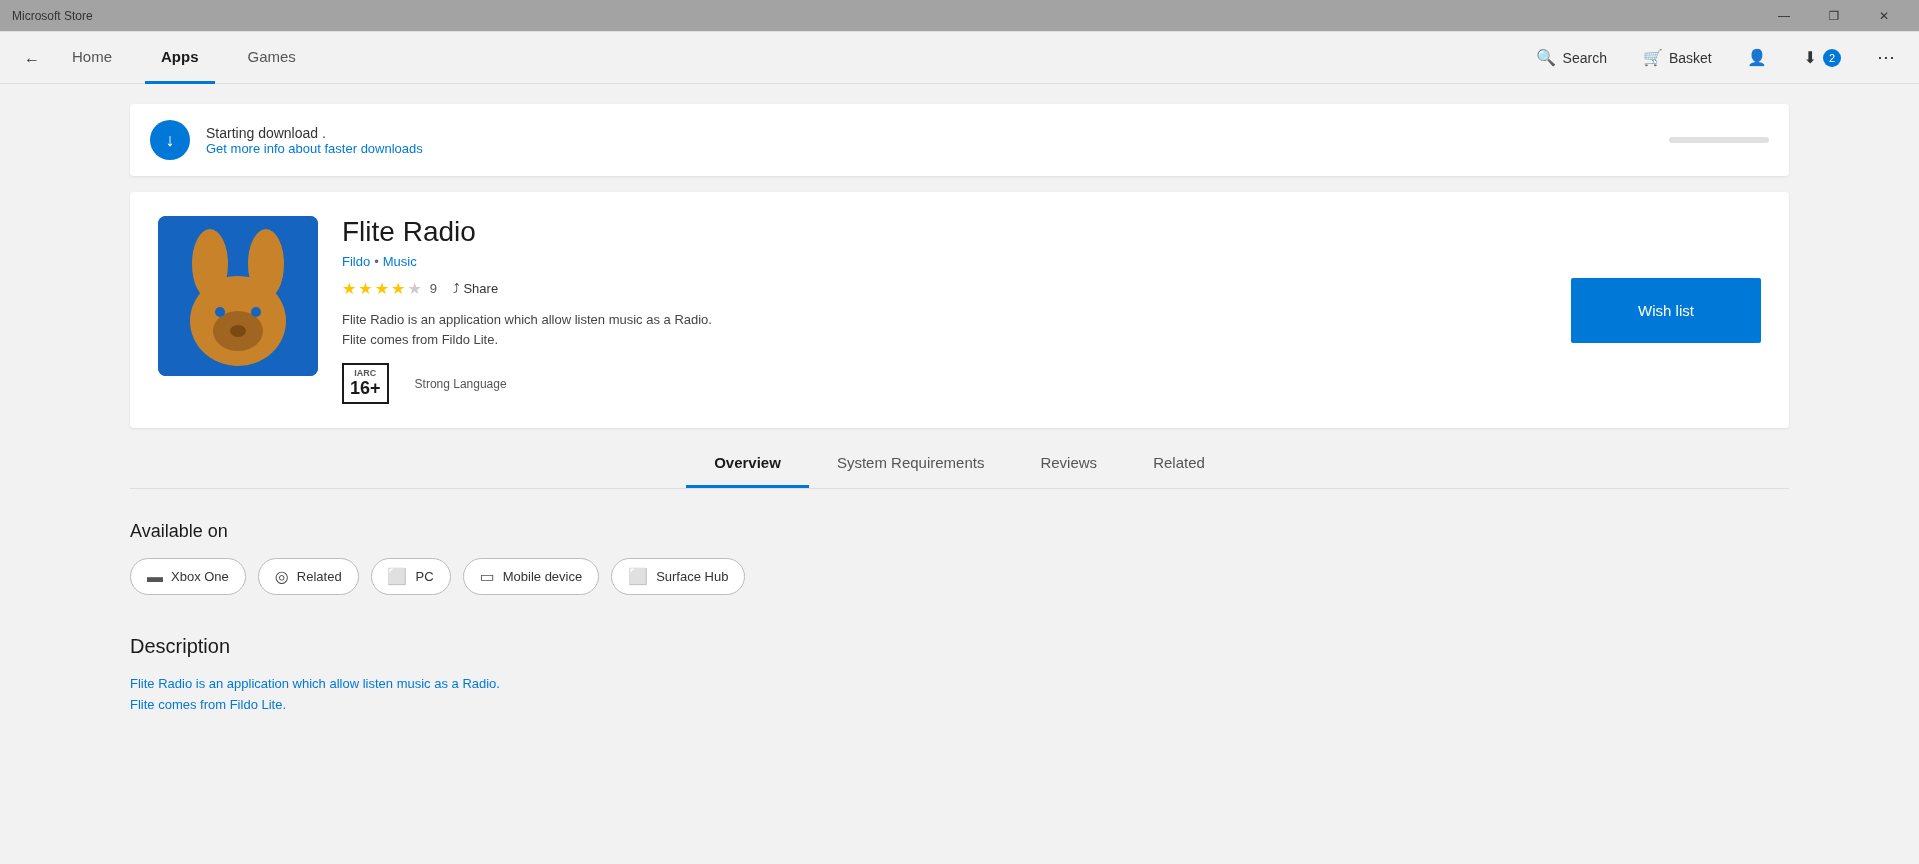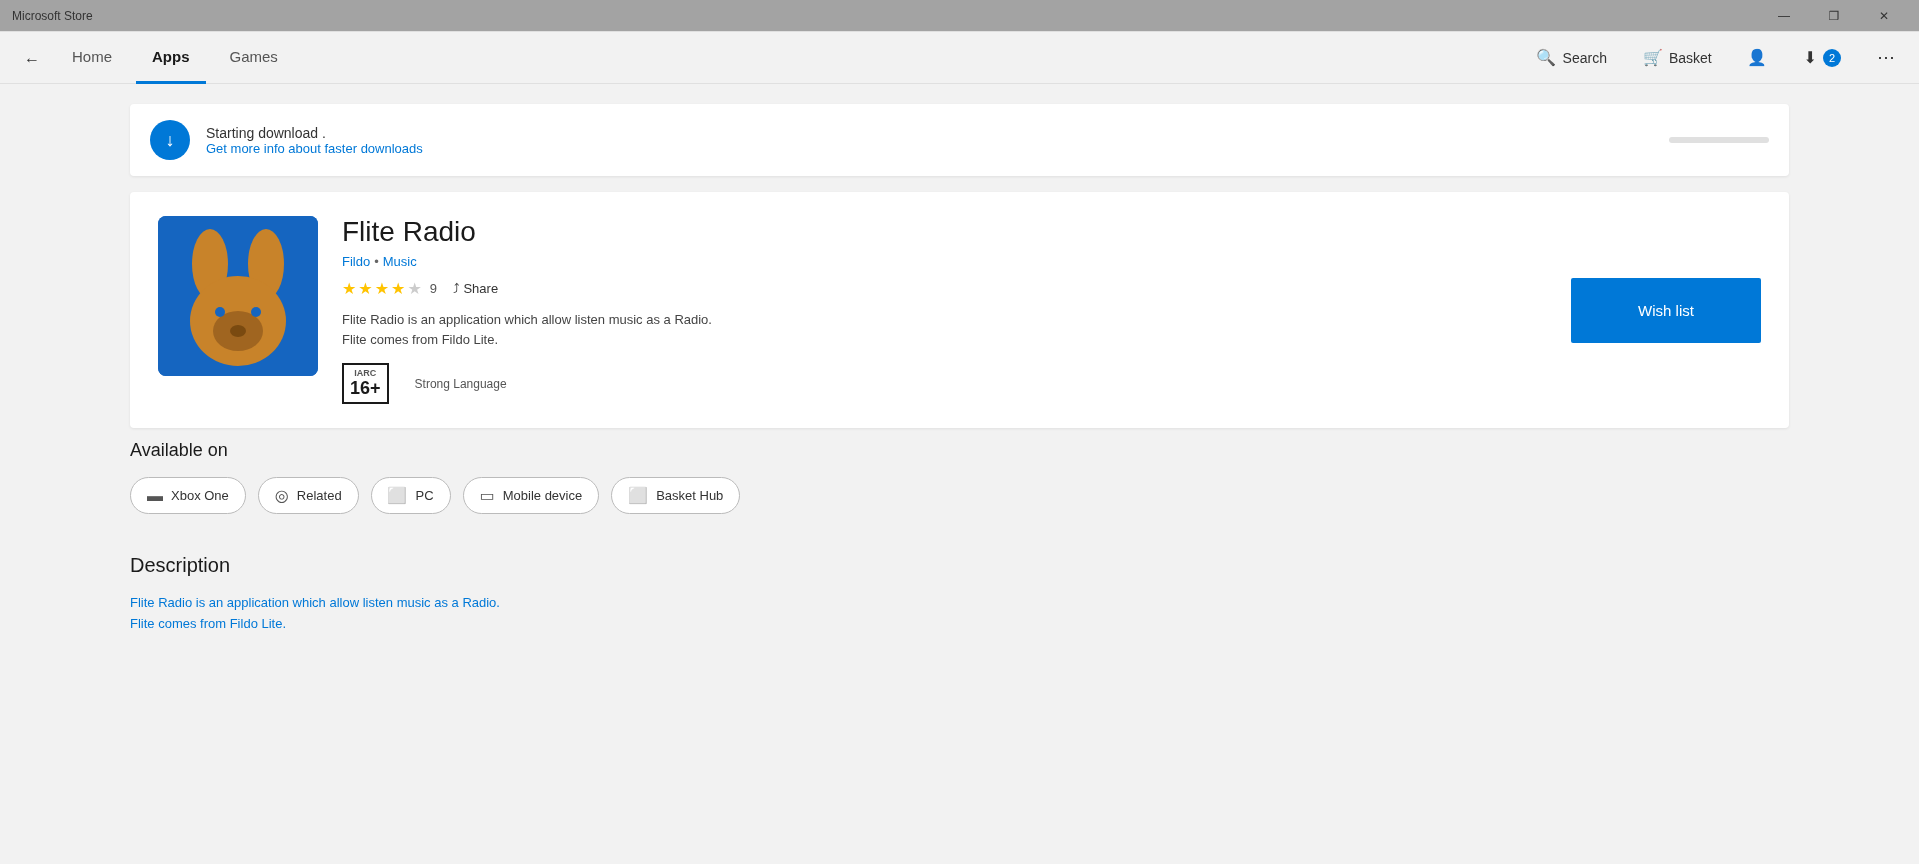--- a/index.html
+++ b/index.html
@@ -60,21 +60,21 @@
       align-items: center;
       justify-content: center;
       cursor: pointer;
       border-radius: 50%;
       font-size: 16px;
       color: #333;
       margin-right: 8px;
     }
     .nav-items {
       display: flex;
-      gap: 8px;
+      gap: 17px;
       align-items: flex-end;
     }
     .nav-item {
       padding: 14px 16px;
       cursor: pointer;
       font-size: 15px;
       color: #555;
       border-bottom: 3px solid transparent;
       height: 52px;
       display: flex;
@@ -444,20 +444,26 @@
           <div style="font-size: 9px; color: #555; font-weight: bold;">IARC</div>
           <div style="font-size: 18px; font-weight: bold;">16+</div>
         </div>
         <div class="age-label">Strong Language</div>
       </div>
     </div>
 
     <button class="wish-list-btn">Wish list</button>
   </div>
 
+  <div class="tabs-row">
+    <div class="tab-item active">Overview</div>
+    <div class="tab-item">System Requirements</div>
+    <div class="tab-item">Reviews</div>
+    <div class="tab-item">Related</div>
+  </div>
 
   <div>
     <div class="section-title">Available on</div>
     <div class="platforms-row">
       <div class="platform-chip">
         <span class="platform-icon">▬</span>
         <span>Xbox One</span>
       </div>
       <div class="platform-chip">
         <span class="platform-icon">◎</span>
@@ -466,21 +472,21 @@
       <div class="platform-chip">
         <span class="platform-icon">⬜</span>
         <span>PC</span>
       </div>
       <div class="platform-chip">
         <span class="platform-icon">▭</span>
         <span>Mobile device</span>
       </div>
       <div class="platform-chip">
         <span class="platform-icon">⬜</span>
-        <span>Basket Hub</span>
+        <span>Surface Hub</span>
       </div>
     </div>
   </div>
 
   <div class="desc-section">
     <div class="section-title">Description</div>
     <div class="desc-text">
       <div>Flite Radio is an application which allow listen music as a Radio.</div>
       <div>Flite comes from Fildo Lite.</div>
     </div>

